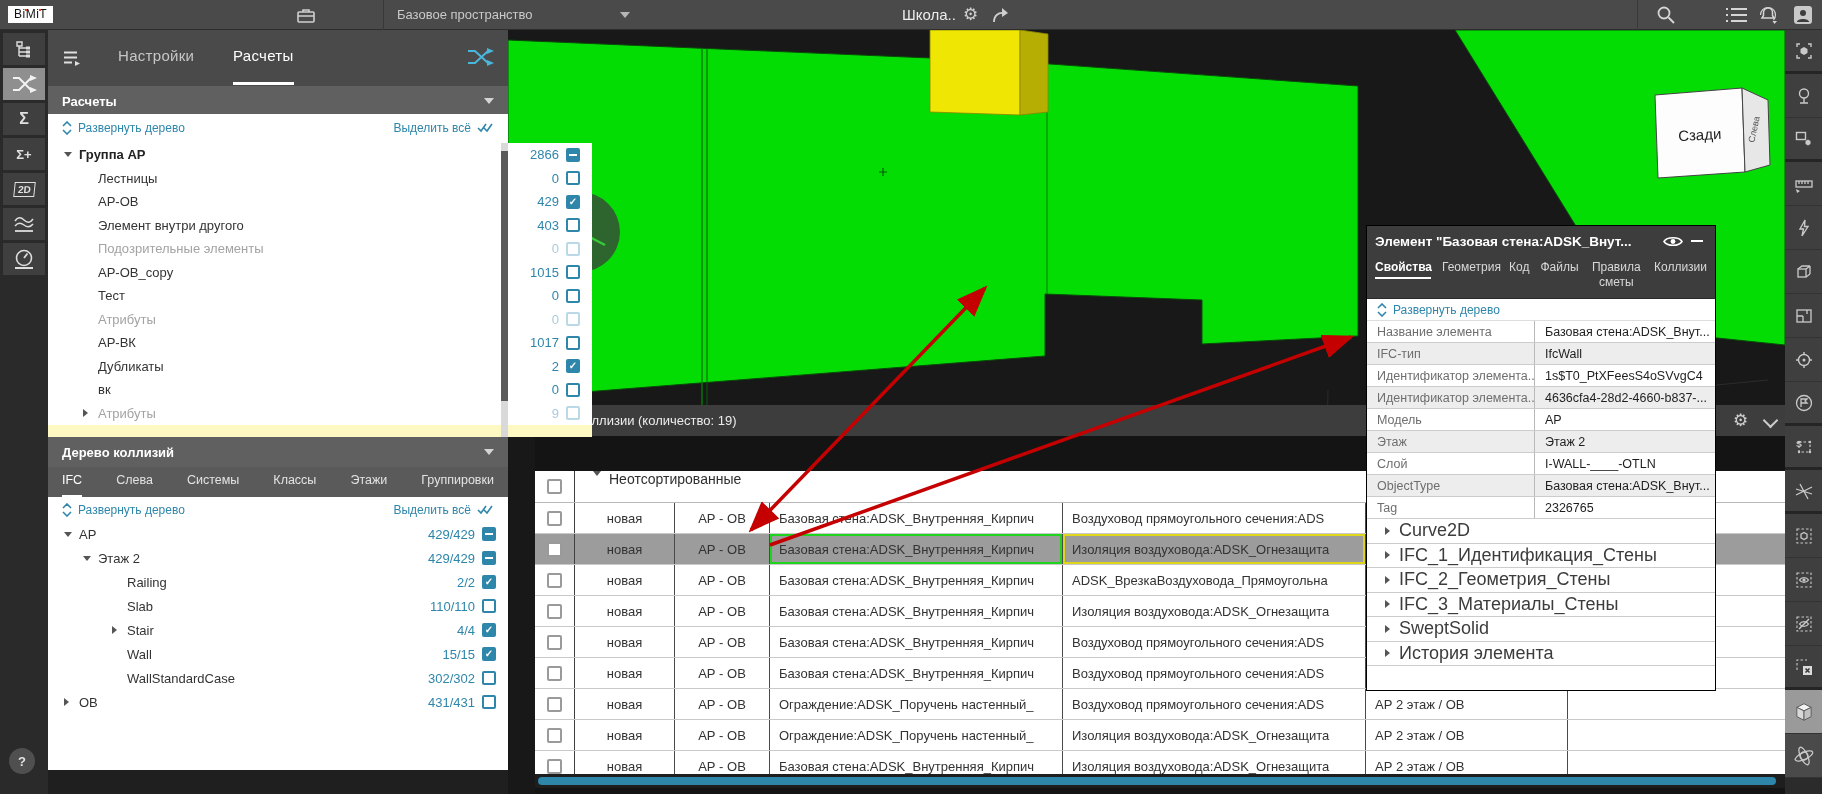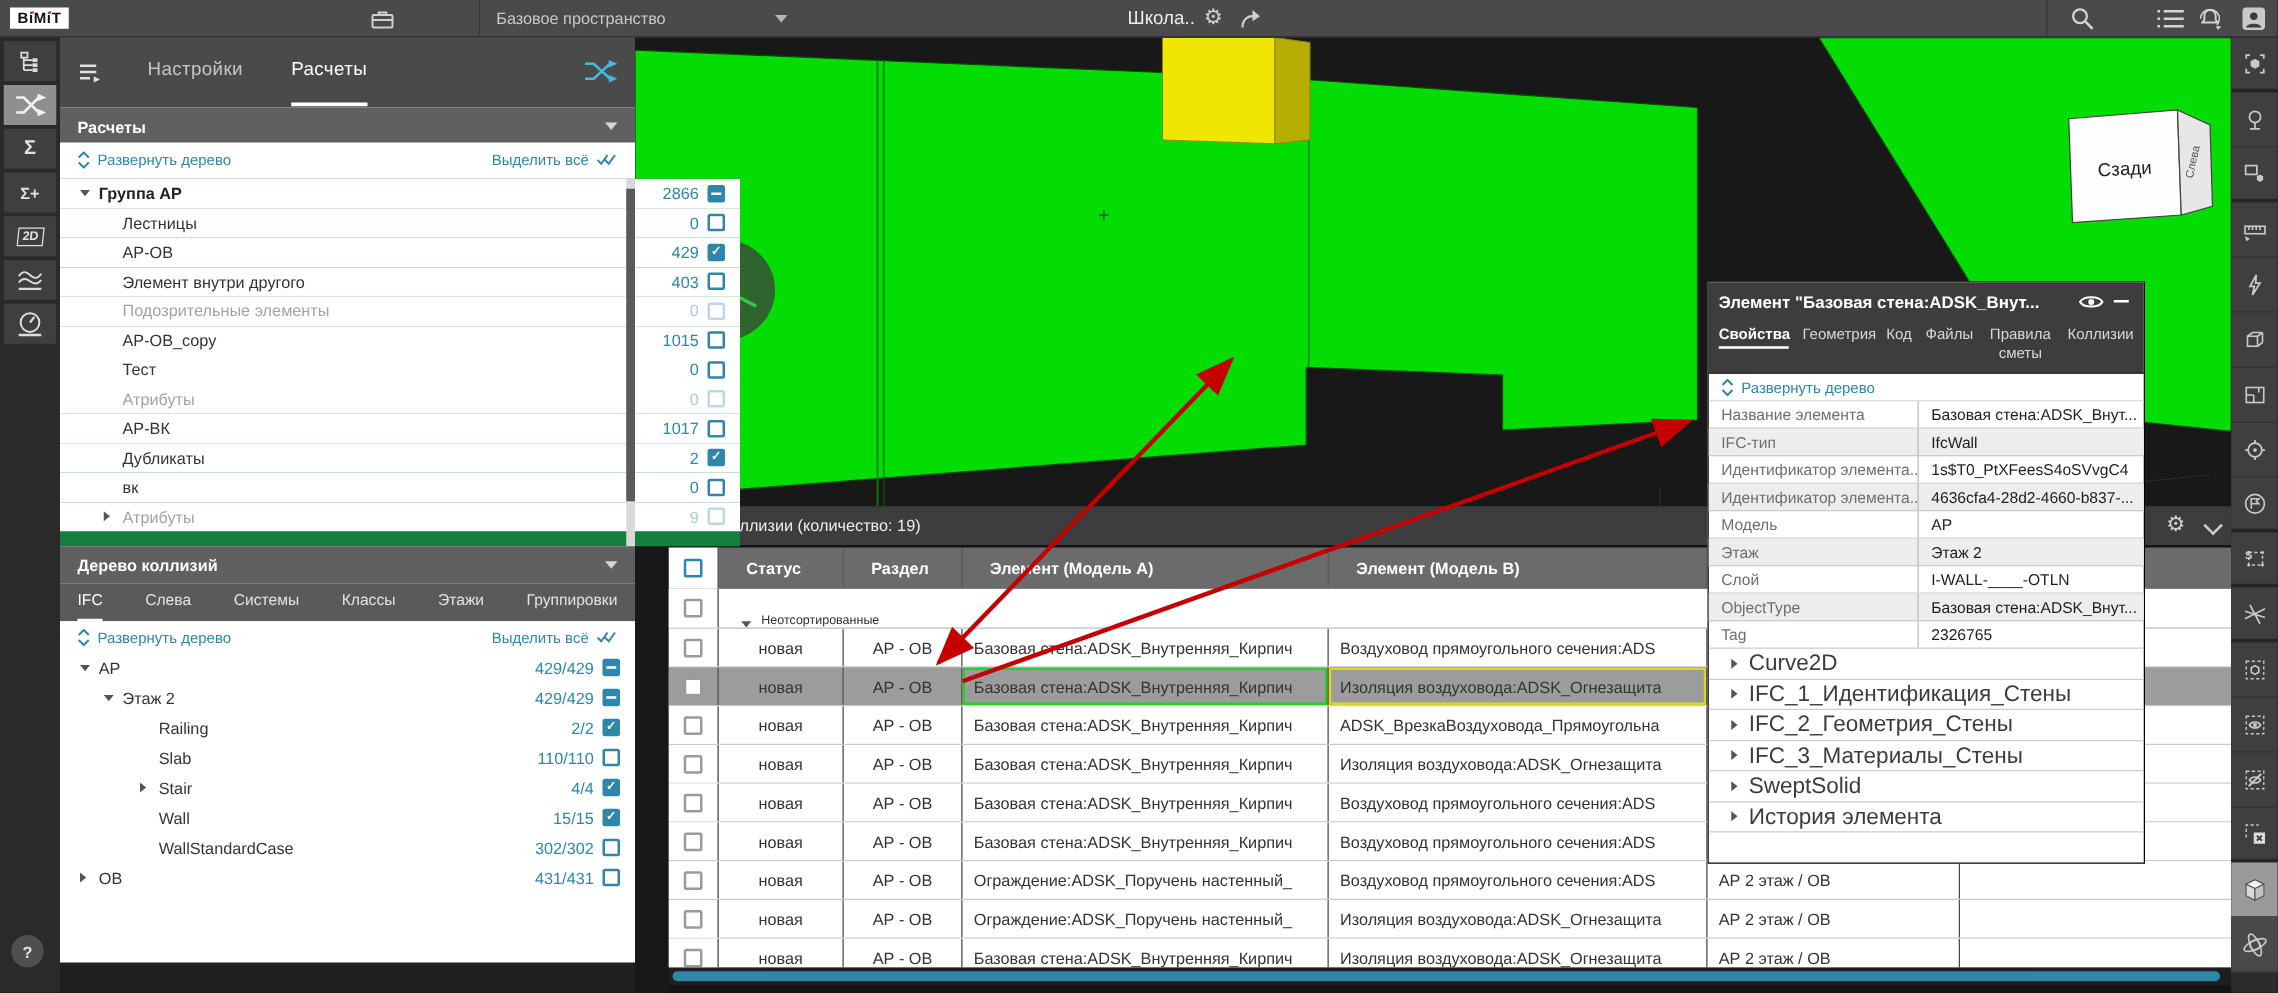--- a/index.html
+++ b/index.html
@@ -4,21 +4,21 @@
 <style>
   html,body{margin:0;padding:0}
   body{width:1822px;height:794px;position:relative;overflow:hidden;background:#1f1f1f;
        font-family:"Liberation Sans",sans-serif;font-size:13px;-webkit-font-smoothing:antialiased}
   .abs{position:absolute}
   svg{display:block}
 
   
   #topbar{left:0;top:0;width:1822px;height:30px;background:#4a4a4a;z-index:50;border-bottom:1px solid #2d2d2d;box-sizing:border-box}
   .tb-div{position:absolute;top:0;width:1px;height:30px;background:#383838}
-  #logo{position:absolute;left:8px;top:6px;background:#fff;color:#111;font-weight:bold;font-size:12px;
+  #logo{position:absolute;left:8px;top:6px;background:#fff;color:#111;font-weight:normal;font-size:12px;
         padding:1px 6px 2px 6px;letter-spacing:.5px}
   #logo .dots{position:absolute;top:3px;left:17px;width:2px;height:2px;background:#d42;box-shadow:14px 0 0 #d42}
   .tb-txt{position:absolute;top:7px;color:#c9c9c9;font-size:13px;white-space:nowrap}
   .tb-ic{position:absolute;top:5px}
   .chev-dn{width:0;height:0;border-left:5px solid transparent;border-right:5px solid transparent;border-top:6px solid #b5b5b5}
   .gear{font-family:"DejaVu Sans",sans-serif;color:#cfcfcf;font-size:17px;line-height:1}
 
   
   #ltb{left:0;top:30px;width:48px;height:764px;background:#2a2a2a;z-index:45}
   .ltile{position:absolute;left:3px;width:42px;height:32px;background:#3f3f3f;display:flex;align-items:center;justify-content:center;cursor:pointer}
@@ -50,21 +50,21 @@
   .tlabel.muted{color:#a3a3a3}
   .trow .sp{flex:1}
   .tcount{color:#2e86ab;margin-right:7px}
   .tcount.dim{color:#aacbdd}
   .cb{width:14px;height:14px;border:2px solid #2e86ab;border-radius:2px;box-sizing:border-box;background:#fff;
       display:flex;align-items:center;justify-content:center;flex:0 0 auto;cursor:pointer}
   .cb.on,.cb.ind{background:#2e86ab}
   .cb.on::after{content:"✓";color:#fff;font-size:10px;font-weight:bold;line-height:1}
   .cb.ind::after{content:"";width:8px;height:2px;background:#fff}
   .cb.dis{border-color:#b9d9e6}
-  #tree1{position:absolute;left:0;top:113px;width:544px;height:294px;overflow:hidden;background:#15803d}
+  #tree1{position:absolute;left:0;top:113px;width:544px;height:294px;overflow:hidden;background:#fef9c3}
   #tree1-sb{position:absolute;right:0;top:113px;width:7px;height:294px;background:#d9d9d9}
   #tree1-sb .thumb{position:absolute;left:0;top:8px;width:7px;height:250px;background:#5a5a5a}
   .ctabs{position:absolute;left:0;width:460px;height:30px;background:#5a5a5a;display:flex;align-items:flex-start;
          justify-content:space-between;padding:0 14px;box-sizing:border-box}
   .ctab{color:#e3e3e3;font-size:12.5px;line-height:26px;cursor:pointer;height:28px}
   .ctab.active{color:#fff;border-bottom:2px solid #fff}
   #tree2{position:absolute;left:0;top:492px;width:460px;background:#fff}
   #tree2 .trow{height:24px}
 
   
@@ -74,21 +74,21 @@
   #ctable{left:535px;top:405px;width:1250px;height:389px;z-index:10;background:#141414}
   #ct-title{position:absolute;left:0;top:0;width:1250px;height:31px;background:#3d3d3d;color:#ededed;
             display:flex;align-items:center}
   #ct-head{position:absolute;left:0;top:33px;width:1250px;height:33px;display:flex}
   .hc{background:#6b6b6b;color:#fff;font-weight:bold;display:flex;align-items:center;box-sizing:border-box;
       border-right:1px solid #5a5a5a;padding-left:22px;white-space:nowrap;overflow:hidden}
   .cbcol{width:40px;background:#fff;border-right:1px solid #3f3f3f;display:flex;align-items:center;justify-content:center;box-sizing:border-box;flex:0 0 auto}
   .rcb{width:15px;height:15px;border:2px solid #9a9a9a;border-radius:2px;background:#fff;box-sizing:border-box;cursor:pointer}
   .rcb.teal{border-color:#2e86ab}
   #ct-group{position:absolute;left:0;top:66px;width:1250px;height:32px;display:flex;background:#fff;border-bottom:1px solid #b9b9b9;box-sizing:border-box}
-  #ct-group .glab{display:flex;align-items:flex-end;gap:8px;padding-left:18px;color:#2f2f2f;font-size:10px}
+  #ct-group .glab{display:flex;align-items:flex-start;gap:8px;padding-left:18px;color:#2f2f2f;font-size:14px}
   #ct-rows{position:absolute;left:0;top:98px;width:1250px;height:271px;overflow:hidden;background:#fff}
   .drow{display:flex;height:31px;background:#fff;border-bottom:1px solid #c9c9c9;box-sizing:border-box;cursor:pointer}
   .dc{display:flex;align-items:center;box-sizing:border-box;border-right:1px solid #4a4a4a;color:#333;
       white-space:nowrap;overflow:hidden}
   .dc.ctr{justify-content:center}
   .dc.pad{padding-left:9px}
   .w-st{width:100px}.w-sec{width:95px}.w-a{width:293px}.w-b{width:303px}.w-c{width:202px}.w-d{flex:1;border-right:none}
   .drow.selected{background:#9c9c9c}
   .drow.selected .dc{background:#9c9c9c}
   .drow.selected .cbcol{background:#9c9c9c}
@@ -543,31 +543,20 @@
 <div id="ctable" class="abs">
   <div id="ct-title">
     <svg style="margin-left:10px" width="20" height="17" viewBox="0 0 20 17">
       <path d="M2,2.5 h13 M2,7.5 h13 M2,12.5 h8" stroke="#d5d5d5" stroke-width="2"></path>
       <polygon points="13,11 18,13.5 13,16" fill="#d5d5d5"></polygon>
     </svg>
     <span style="margin-left:12px">Коллизии (количество: 19)</span>
     <span class="gear abs" style="left:1198px;top:7px">⚙</span>
     <span class="chevron abs" style="left:1230px;top:10px"></span>
   </div>
-  <div id="ct-head">
-    <div class="cbcol">
-        <span class="rcb teal"></span>
-      </div>
-    <div class="hc w-st">Статус</div>
-    <div class="hc w-sec">Раздел</div>
-    <div class="hc w-a">Элемент (Модель А)</div>
-    <div class="hc w-b">Элемент (Модель B)</div>
-    <div class="hc w-c"></div>
-    <div class="hc w-d" style="border-right:none"></div>
-  </div>
   <div id="ct-group">
     <div class="cbcol" style="border-right:1px solid #3f3f3f">
         <span class="rcb"></span>
       </div>
     <div class="glab">
         <span class="tri down"></span>
       <span>Неотсортированные</span>
       </div>
   </div>
   <div id="ct-rows">

